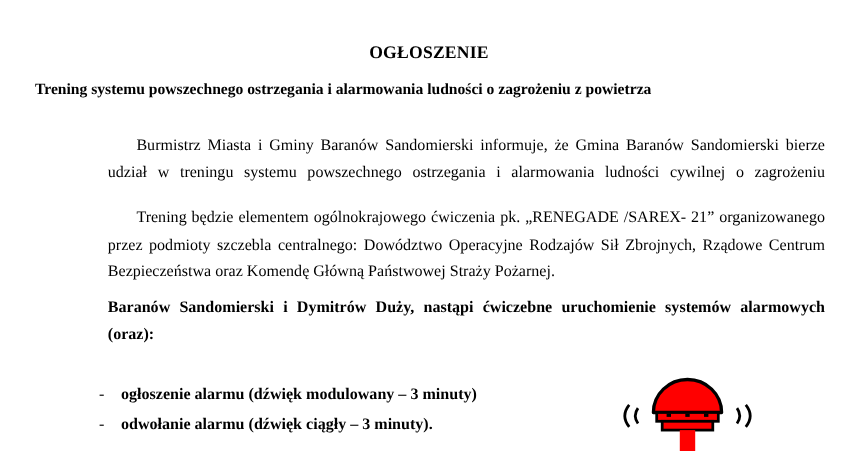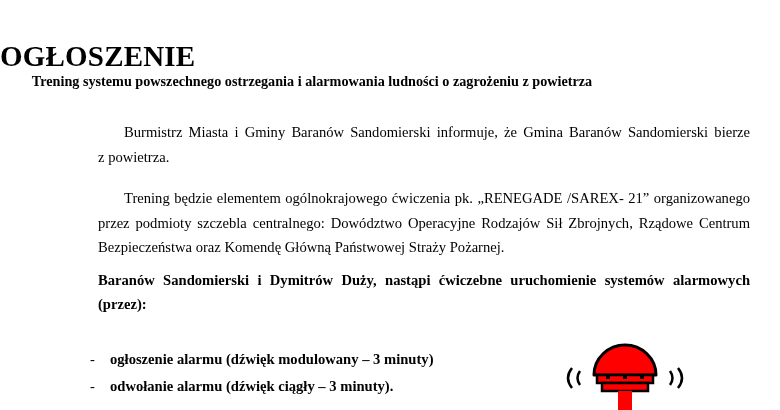--- a/index.html
+++ b/index.html
@@ -1,19 +1,19 @@
 <!DOCTYPE html>
 <html><head>
 <meta charset="utf-8">
 <style>
   html, body { margin: 0; padding: 0; background: #ffffff; }
   body { width: 780px; height: 410px; overflow: hidden; position: relative;
          font-family: "Liberation Serif", "DejaVu Serif", serif; color: #000; }
-  .title { position: absolute; top: 40px; left: 0; width: 780px; 
-           font-weight: bold; font-size: 29px; letter-spacing: 0.2px; }
+  .title { position: absolute; top: 40px; left: 0; width: 780px; text-align: center;
+           font-weight: bold; font-size: 16px; letter-spacing: 0.2px; }
   .subtitle { position: absolute; top: 73px; left: 0; width: 624px; text-align: center;
               font-weight: bold; font-size: 14.2px; }
   .p { position: absolute; left: 64px; width: 652px; font-size: 14.6px; line-height: 24.5px; margin-left: 34px; }
   .p1 { top: 120px; }
   .p2 { top: 186px; }
   .p3 { top: 268px; font-weight: bold; line-height: 24px; }
   .line { display: block; white-space: nowrap; }
   .line.j { text-align: justify; text-align-last: justify; white-space: normal; }
   .indent { padding-left: 26px; }
   .list { position: absolute; left: 90px; top: 346px; font-weight: bold; font-size: 14.6px; line-height: 27px; }
@@ -22,32 +22,32 @@
   .siren { position: absolute; left: 550px; top: 330px; width: 150px; height: 80px; }
 </style>
 </head>
 <body>
 
 <div class="title">OGŁOSZENIE</div>
 <div class="subtitle">Trening systemu powszechnego ostrzegania i alarmowania ludności o zagrożeniu z powietrza</div>
 
 <div class="p p1">
   <span class="line j indent">Burmistrz Miasta i Gminy Baranów Sandomierski informuje, że Gmina Baranów Sandomierski bierze</span>
-  <span class="line">z powietrza.</span>
+  <span class="line j">udział w treningu systemu powszechnego ostrzegania i alarmowania ludności cywilnej o zagrożeniu</span>
 </div>
 
 <div class="p p2">
   <span class="line j indent">Trening będzie elementem ogólnokrajowego ćwiczenia pk. „RENEGADE /SAREX- 21” organizowanego</span>
   <span class="line j">przez podmioty szczebla centralnego: Dowództwo Operacyjne Rodzajów Sił Zbrojnych, Rządowe Centrum</span>
   <span class="line">Bezpieczeństwa oraz Komendę Główną Państwowej Straży Pożarnej.</span>
 </div>
 
 <div class="p p3">
   <span class="line j">Baranów Sandomierski i Dymitrów Duży, nastąpi ćwiczebne uruchomienie systemów alarmowych</span>
-  <span class="line">(przez):</span>
+  <span class="line">(oraz):</span>
 </div>
 
 <div class="list">
   <div class="item">
     <span class="dash">-</span><span>ogłoszenie alarmu (dźwięk modulowany – 3 minuty)</span>
   </div>
   <div class="item">
     <span class="dash">-</span><span>odwołanie alarmu  (dźwięk ciągły – 3 minuty).</span>
   </div>
 </div>

